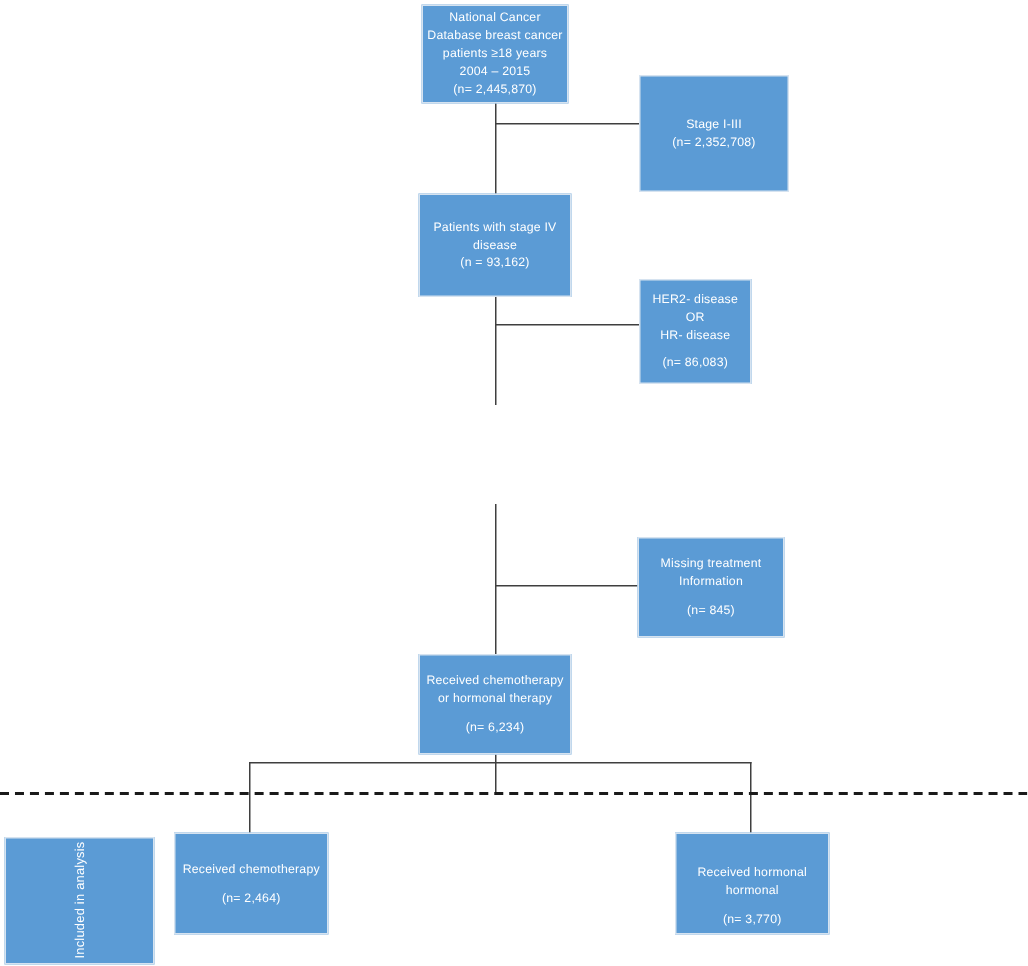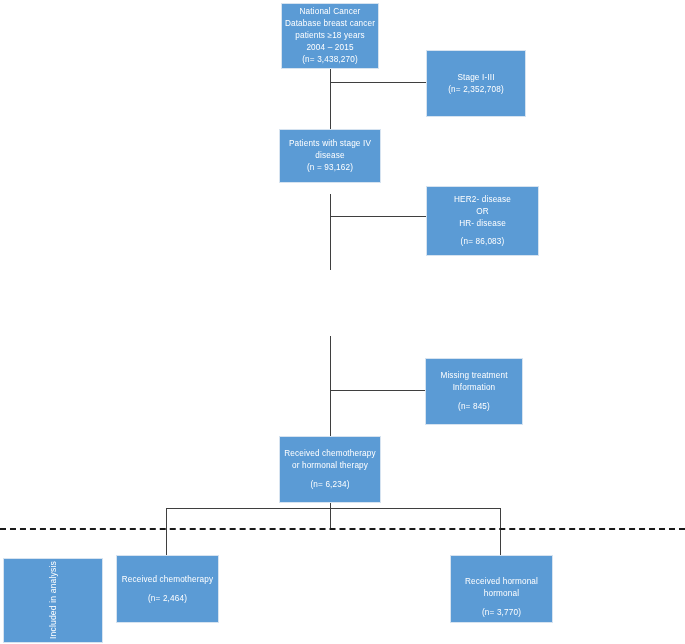--- a/index.html
+++ b/index.html
@@ -69,35 +69,35 @@
   <div class="conn v" style="left:166px; top:508px; height:48px;"></div>
   <div class="conn v" style="left:500px; top:508px; height:48px;"></div>
 
   <div class="dashed" style="left:0px; top:528px; width:685px;"></div>
 
   <div class="node" style="left:281px; top:3px; width:98px; height:66px;">
     <span class="ln">National Cancer</span>
     <span class="ln">Database breast cancer</span>
     <span class="ln">patients ≥18 years</span>
     <span class="ln">2004 – 2015</span>
-    <span class="ln">(n= 3,438,270)</span>
+    <span class="ln">(n= 2,445,870)</span>
   </div>
 
-  <div class="node" style="left:426px; top:50px; width:100px; height:67px;">
+  <div class="node" style="left:426px; top:50px; width:100px; height:78px;">
     <span class="ln">Stage I-III</span>
     <span class="ln">(n= 2,352,708)</span>
   </div>
 
-  <div class="node" style="left:279px; top:129px; width:102px; height:54px;">
+  <div class="node" style="left:279px; top:129px; width:102px; height:69px;">
     <span class="ln">Patients with stage IV</span>
     <span class="ln">disease</span>
     <span class="ln">(n = 93,162)</span>
   </div>
 
-  <div class="node" style="left:426px; top:186px; width:113px; height:70px;">
+  <div class="node" style="left:426px; top:186px; width:75px; height:70px;">
     <span class="ln">HER2- disease</span>
     <span class="ln">OR</span>
     <span class="ln">HR- disease</span>
     <span class="gap"></span>
     <span class="ln">(n= 86,083)</span>
   </div>
 
 
   <div class="node" style="left:425px; top:358px; width:98px; height:67px;text-align:center;">
     <span class="ln">Missing treatment</span>

